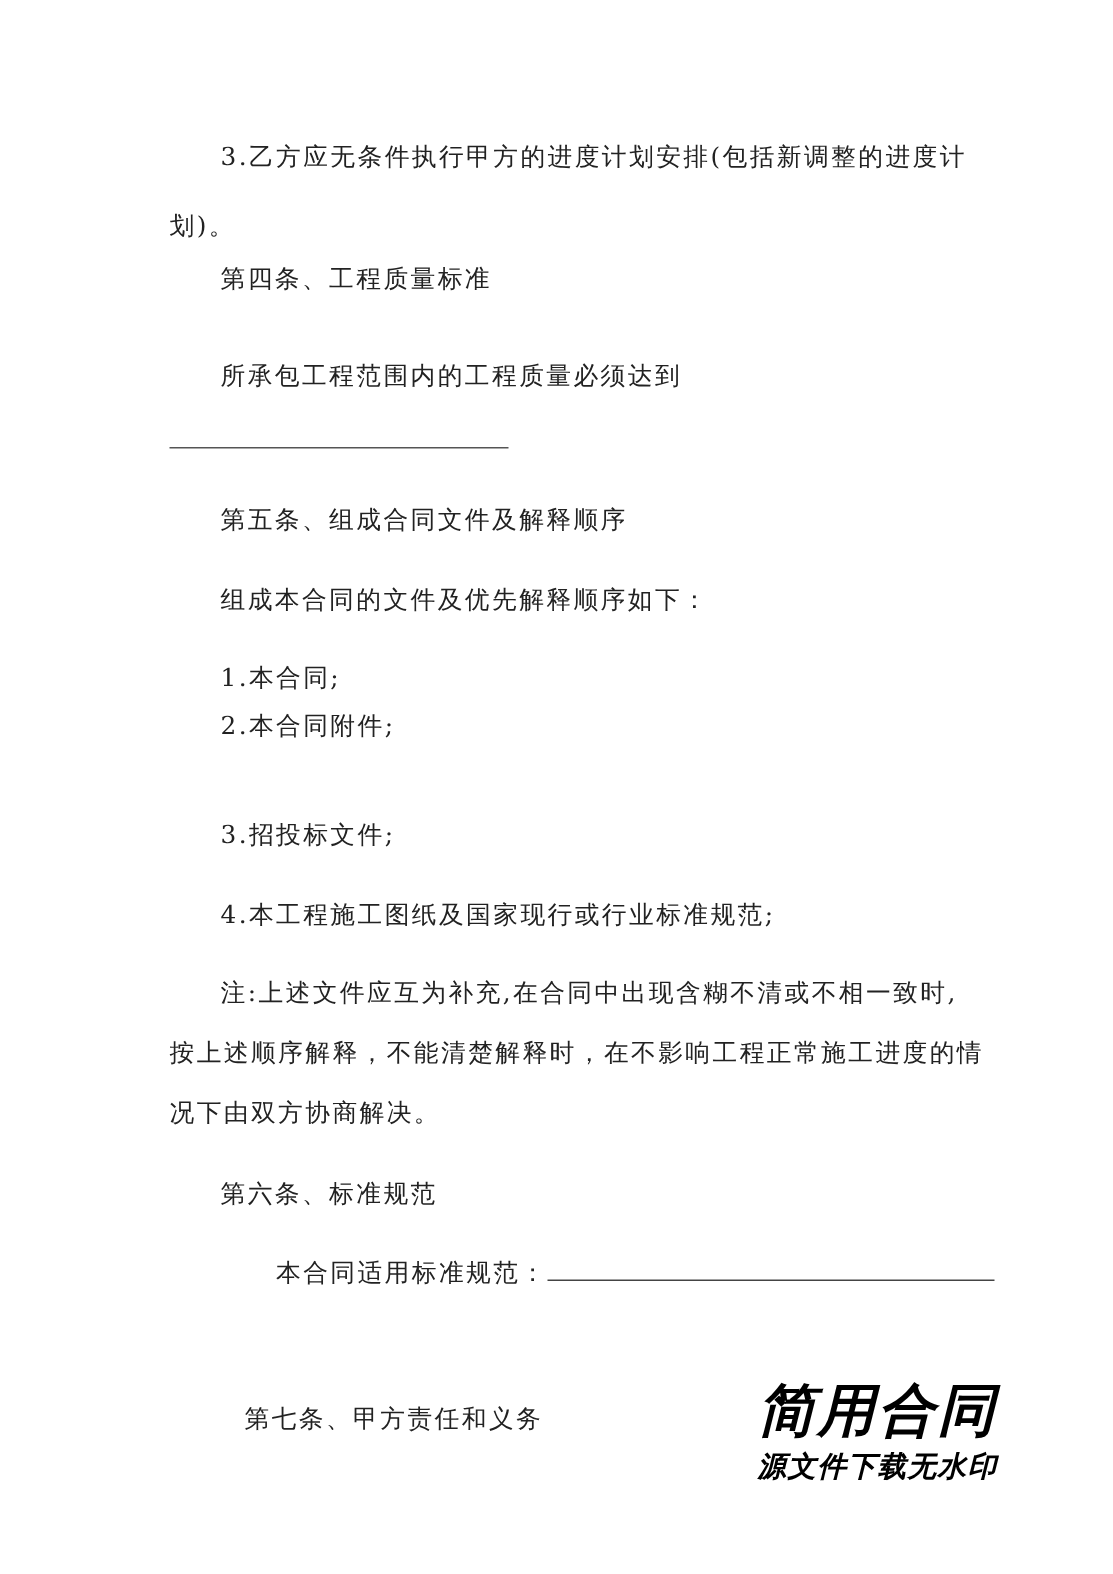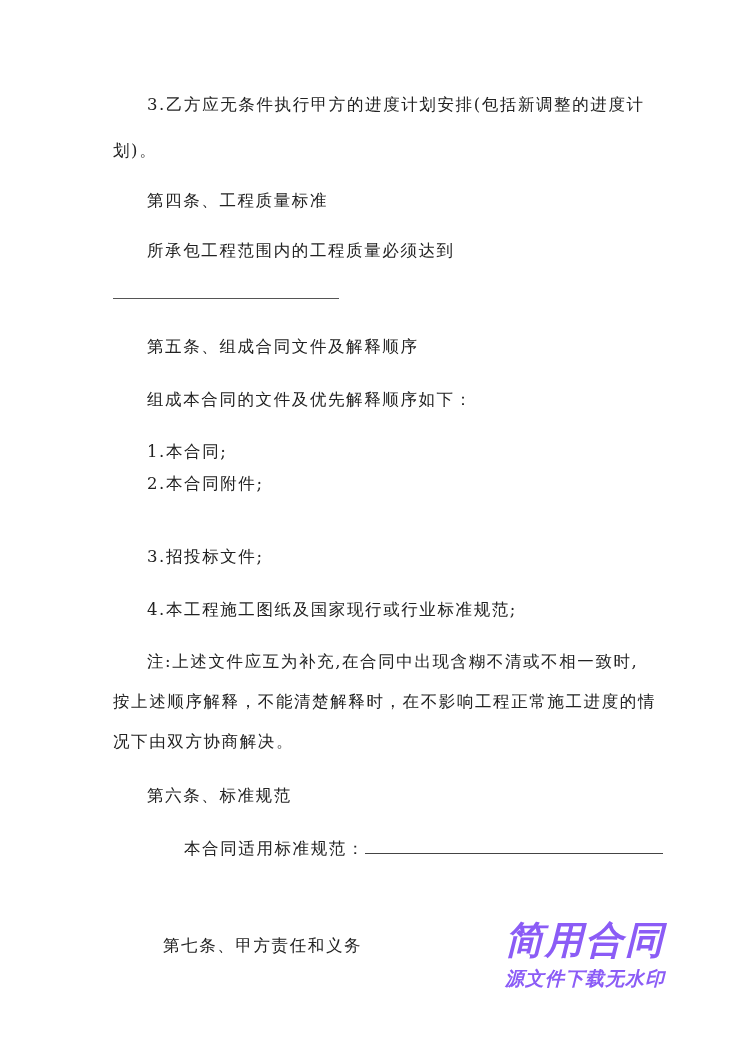--- a/index.html
+++ b/index.html
@@ -47,21 +47,21 @@
     }
     .watermark {
       position: absolute;
       left: 505px;
       top: 918px;
       width: 200px;
       text-align: left;
       font-family: "DejaVu Sans", "Liberation Sans", sans-serif;
       font-weight: bold;
       font-style: italic;
-      color: #8b5cf6;
+      color: #000000;
     }
     .wm-main {
       font-size: 38px;
       letter-spacing: 2px;
       line-height: 44px;
     }
     .wm-sub {
       font-size: 19px;
       letter-spacing: 1px;
       line-height: 24px;
@@ -69,21 +69,21 @@
     }
   </style>
 </head>
 <body>
 
 <div class="page">
 
   <div class="line indent" style="top:95px;">3.乙方应无条件执行甲方的进度计划安排(包括新调整的进度计</div>
   <div class="line flush" style="top:141px;">划)。</div>
 
-  <div class="line indent" style="top:191px;">第四条、工程质量标准</div>
+  <div class="line indent" style="top:176px;">第四条、工程质量标准</div>
   <div class="line indent" style="top:241px;">所承包工程范围内的工程质量必须达到</div>
   <div class="blank-standalone"></div>
 
   <div class="line indent" style="top:337px;">第五条、组成合同文件及解释顺序</div>
   <div class="line indent" style="top:390px;">组成本合同的文件及优先解释顺序如下：</div>
   <div class="line indent" style="top:442px;">1.本合同;</div>
   <div class="line indent" style="top:474px;">2.本合同附件;</div>
   <div class="line indent" style="top:547px;">3.招投标文件;</div>
   <div class="line indent" style="top:600px;">4.本工程施工图纸及国家现行或行业标准规范;</div>
 

